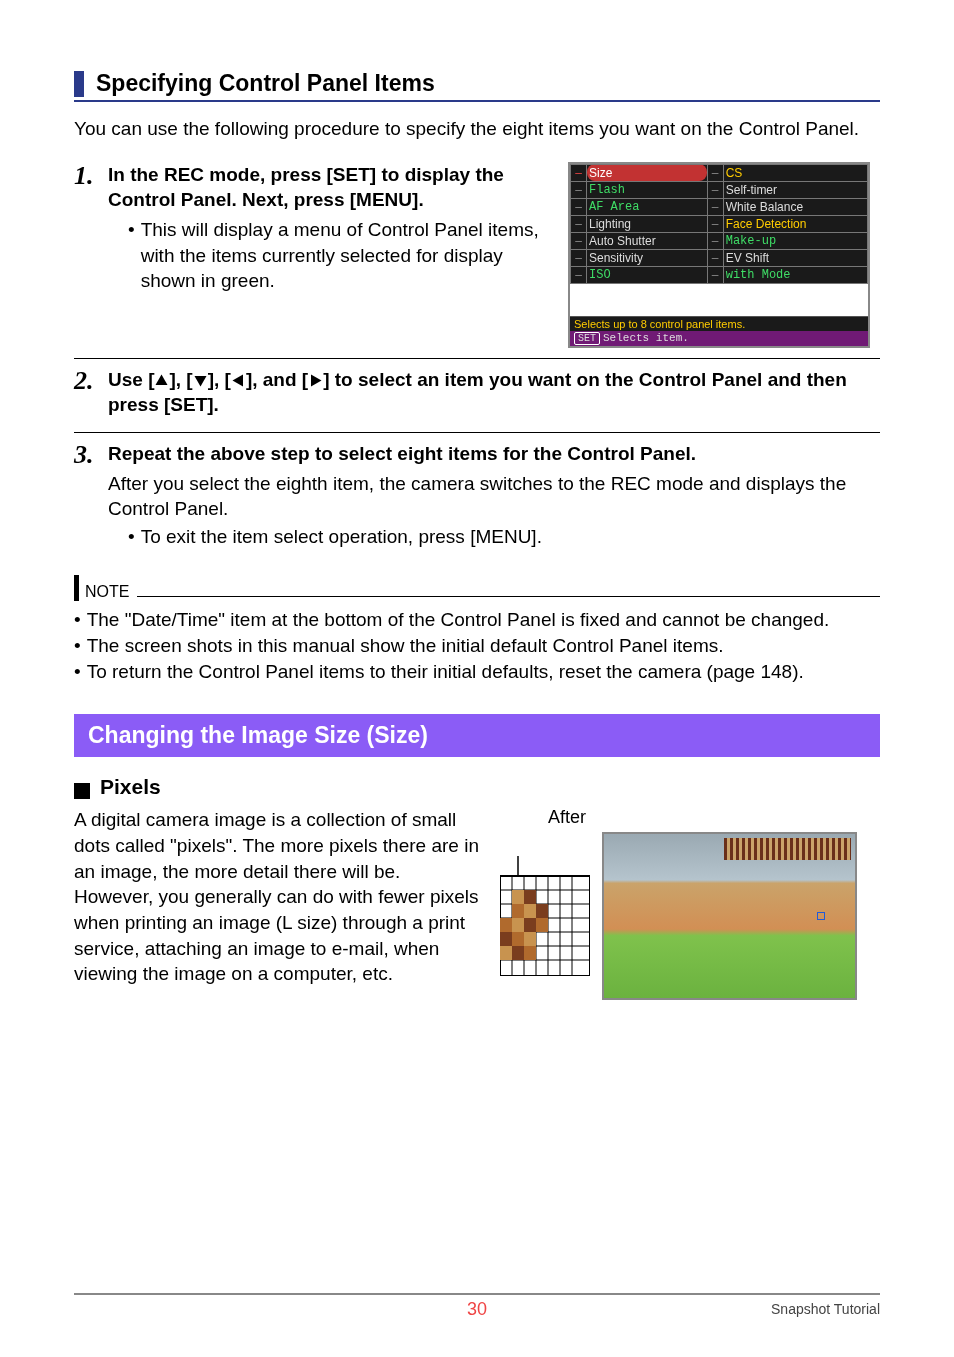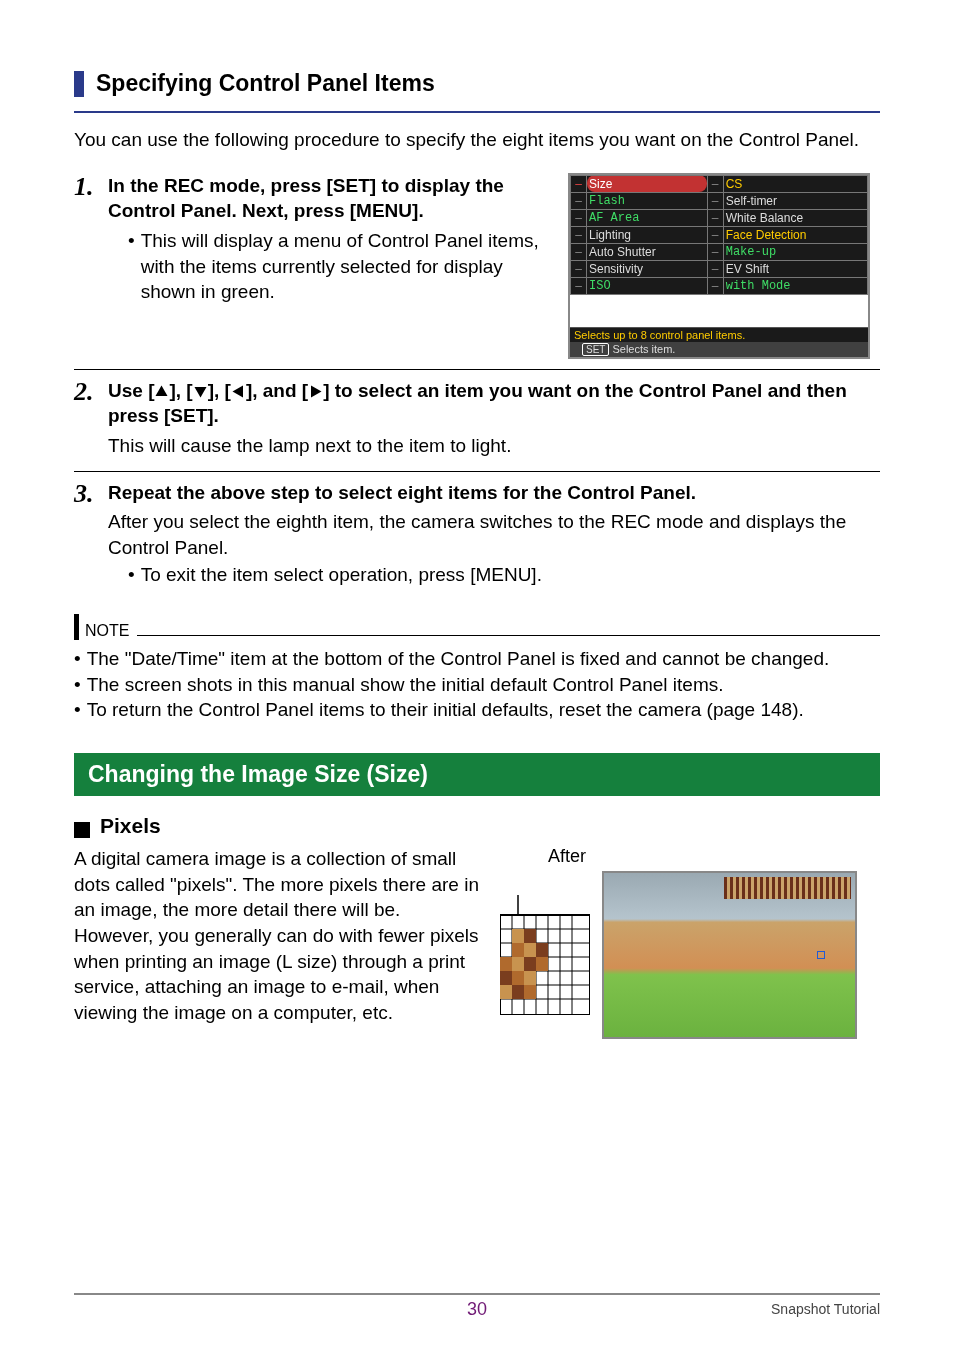--- a/index.html
+++ b/index.html
@@ -1,18 +1,18 @@
 <!DOCTYPE html>
 <html><head>
 <meta charset="utf-8">
 <style>
   * { box-sizing: border-box; margin: 0; padding: 0; }
   html, body { width: 954px; height: 1357px; background: #fff; font-family: Arial, Helvetica, sans-serif; color: #000; }
   .page { padding: 70px 74px 40px 74px; position: relative; height: 100%; }
-  .sec-title-row { display: flex; align-items: center; border-bottom: 2px solid #2a3a8a; padding-bottom: 14px; margin-bottom: 14px; }
+  .sec-title-row { display: flex; align-items: center; border-bottom: 2px solid #2a3a8a; padding-bottom: 3px; margin-bottom: 14px; }
   .sec-bar { width: 10px; height: 26px; background: #2a3a8a; margin-right: 12px; }
   .sec-title { font-size: 23px; font-weight: bold; }
   .intro { font-size: 19px; line-height: 1.35; margin-bottom: 20px; }
   .step-block { display: flex; margin-bottom: 6px; }
   .step-num { font-style: italic; font-weight: bold; font-size: 26px; font-family: "Times New Roman", serif; min-width: 34px; line-height: 1.05; }
   .step-content { flex: 1; padding-right: 10px; }
   .step-body { display: flex; gap: 20px; }
   .step-text-col { flex: 1; }
   .step-head { font-weight: bold; font-size: 19px; line-height: 1.35; margin-bottom: 4px; }
   .bullet { display: flex; font-size: 19px; line-height: 1.35; padding-left: 20px;}
@@ -21,44 +21,44 @@
   .hr { border: none; border-top: 1px solid #000; margin: 10px 0 8px 0; }
   .screenshot-block { width: 302px; border: 2px solid #888; font-size: 12px; }
   .scr-table { width: 100%; border-collapse: collapse; background: #1a1a1a; color: #ddd; }
   .scr-table td { border: 1px solid #777; padding: 1px 2px; vertical-align: middle; white-space: nowrap; font-size: 12px;}
   .scr-sel { color: #ffcc00; }
   .scr-green { color: #3fdd66; font-family: Liberation Mono, monospace; }
   .scr-dash { width: 16px; text-align: center; color: #888; }
   .scr-dash.redsel { color: #e04040; }
   .scr-highlight { background: #c23232; color: #fff; border-radius: 8px; }
   .scr-msg { background: #1a1a1a; color: #ffcc00; font-size: 11px; padding: 1px 4px; border-top: 1px solid #555; margin-top: 32px;}
-  .scr-msg2 { background: #404040; color: #ddd; font-size: 11px; padding: 1px 12px; }
+  .scr-msg2 { background: #701a75; color: #ddd; font-size: 11px; padding: 1px 4px; font-family: Liberation Mono, monospace; }
   .scr-setbtn { display: inline-block; border: 1px solid #fff; border-radius: 2px; padding: 0 3px; margin-right: 3px; font-size: 10px;}
   .note-row { margin-top: 26px; display: flex; align-items: flex-end; }
   .note-bar { width: 5px; height: 26px; background: #000; margin-right: 6px; }
   .note-label { font-weight: normal; font-size: 16px; margin-right: 8px; }
   .note-line { flex: 1; border-bottom: 1.5px solid #000; height: 1px; margin-bottom: 4px;}
   .note-list { font-size: 19px; line-height: 1.35; margin-top: 6px; }
   .note-list .bullet { padding-left: 0; }
-  .bluebar { background: #15803d; color: #fff; font-weight: bold; font-size: 23px; padding: 8px 14px; margin-top: 30px; }
+  .bluebar { background: #8b5cf6; color: #fff; font-weight: bold; font-size: 23px; padding: 8px 14px; margin-top: 30px; }
   .sub-head-row { display: flex; align-items: flex-end; margin-top: 18px; margin-bottom: 8px; }
   .sq { width: 16px; height: 16px; background: #000; margin-right: 10px; }
   .sub-head { font-weight: bold; font-size: 21px; }
   .pixel-row { display: flex; gap: 20px; }
   .pixel-text { flex: 1; font-size: 19px; line-height: 1.35; }
   .pixel-figure { width: 380px; }
   .pixel-label { font-size: 18px; margin-left: 48px; margin-bottom: 4px; }
   .pixel-figwrap { display: flex; align-items: center; gap: 12px; }
   .pixel-grid { position: relative; }
   .pixel-grid svg { display: block; }
   .photo { width: 255px; height: 168px; border: 2px solid #888; position: relative; background: linear-gradient(180deg,#9aa9b2 0%, #b5c4cd 28%, #caa36a 30%, #d28f54 58%, #7fc24c 62%, #6bb23f 100%); overflow: hidden;}
   .photo .blue-sq { position: absolute; right: 30px; top: 78px; width: 8px; height: 8px; border: 1px solid #225bd6; }
   .photo .stripes { position: absolute; top: 4px; left: 120px; right: 4px; height: 22px; background: repeating-linear-gradient(90deg,#6a2f1a 0 3px,#caa36a 3px 6px); }
   .footer { position: absolute; bottom: 40px; left: 74px; right: 74px; border-top: 2px solid #888; padding-top: 6px; display: flex; justify-content: space-between; align-items: center; font-size: 14px; color: #444;}
-  .footer .pnum { position: absolute; left: 50%; transform: translateX(-50%); font-size: 18px; color: #701a75; }
+  .footer .pnum { position: absolute; left: 50%; transform: translateX(-50%); font-size: 18px; color: #ef4444; }
   .kglyph svg { height: 15px; width: 15px; vertical-align: -2px; }
 </style>
 </head>
 <body>
 
 <div class="page">
 
   <div class="sec-title-row">
     <div class="sec-bar"></div>
     <div class="sec-title">Specifying Control Panel Items</div>
@@ -142,21 +142,20 @@
         <span>Use [</span><span class="kglyph"><svg viewBox="0 0 10 10">
               <polygon points="5,1 9,8 1,8" fill="#000"></polygon>
             </svg></span><span>], [</span><span class="kglyph"><svg viewBox="0 0 10 10">
               <polygon points="1,2 9,2 5,9" fill="#000"></polygon>
             </svg></span><span>], [</span><span class="kglyph"><svg viewBox="0 0 10 10">
               <polygon points="8,1 8,9 1,5" fill="#000"></polygon>
             </svg></span><span>], and [</span><span class="kglyph"><svg viewBox="0 0 10 10">
               <polygon points="2,1 9,5 2,9" fill="#000"></polygon>
             </svg></span><span>] to select an item you want on the Control Panel and then press [SET].</span>
       </div>
-      <div class="step-sub">This will cause the lamp next to the item to light.</div>
     </div>
   </div>
 
   <hr class="hr">
 
   <div class="step-block">
     <div class="step-num">3.</div>
     <div class="step-content">
       <div class="step-head">Repeat the above step to select eight items for the Control Panel.</div>
       <div class="step-sub">After you select the eighth item, the camera switches to the REC mode and displays the Control Panel.</div>

